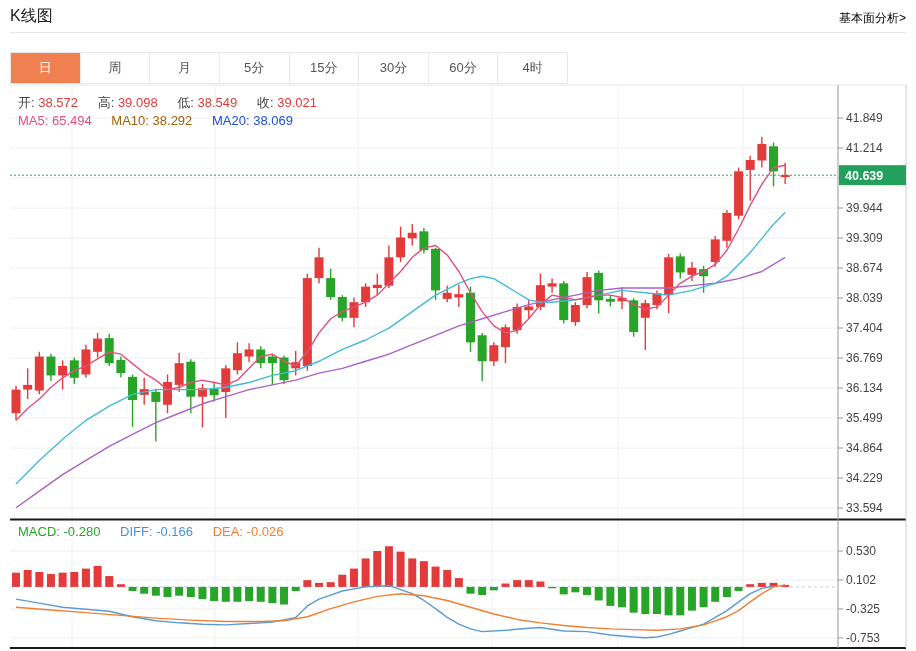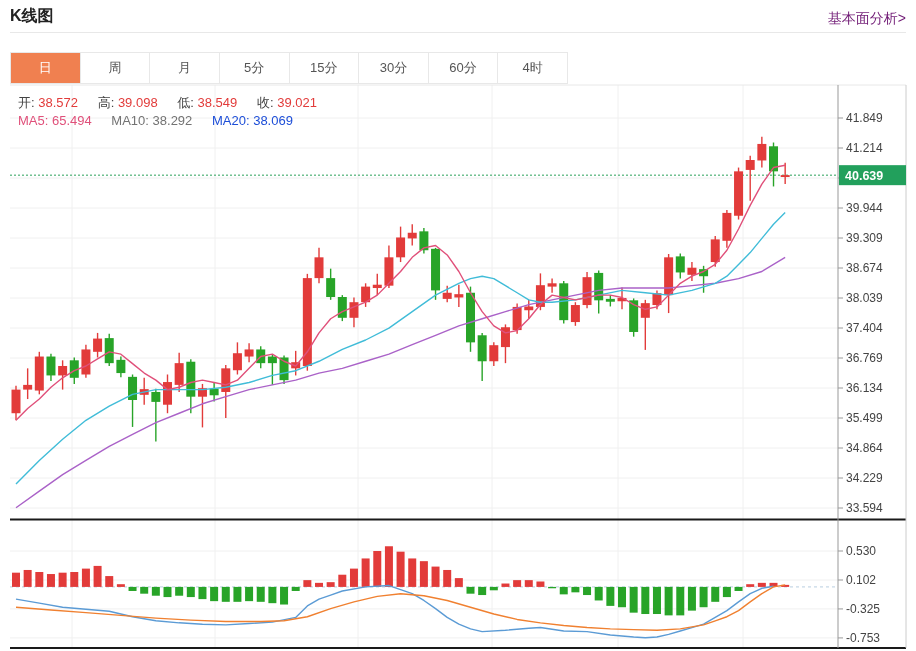--- a/index.html
+++ b/index.html
@@ -1,30 +1,30 @@
 <!DOCTYPE html>
 <html><head>
 <meta charset="utf-8">
 <style>
   html,body{margin:0;padding:0;background:#fff;}
   body{font-family:"Liberation Sans","DejaVu Sans",sans-serif;}
   #app{position:relative;width:916px;height:651px;background:#fff;overflow:hidden;}
-  .page-title{position:absolute;left:10px;top:6px;font-size:16px;font-weight:bold;color:#222;}
-  .fund-link{position:absolute;right:10px;top:10px;font-size:14px;color:#701a75;cursor:pointer;text-decoration:none;}
+  .page-title{position:absolute;left:10px;top:6px;font-size:16px;font-weight:normal;color:#222;}
+  .fund-link{position:absolute;right:10px;top:10px;font-size:12px;color:#000000;cursor:pointer;text-decoration:none;}
   .header-rule{position:absolute;left:10px;top:32px;width:896px;height:0;border-top:1px solid #e8e8e8;}
   .tabbar{position:absolute;left:10px;top:52px;width:558px;height:32px;display:flex;border:1px solid #e8e8e8;box-sizing:border-box;background:#fff;}
   .tab{flex:1;display:flex;align-items:center;justify-content:center;font-size:13px;color:#555;border-right:1px solid #e8e8e8;cursor:pointer;box-sizing:border-box;background:#fff;}
   .tab:last-child{border-right:none;}
   .tab.active{background:#f08050;color:#fff;}
   .info-row{position:absolute;left:18px;font-size:13px;white-space:nowrap;}
   .info-row .lbl{color:#444;}
   .info-row .grp{margin-right:16px;}
   .v-red{color:#e23b3a;}
   .v-ma5{color:#e0507a;}
-  .v-ma10{color:#737373;margin-top:20px;}
+  .v-ma10{color:#a16207;margin-top:20px;}
   .v-ma20{color:#1d4ed8;}
   .v-macd{color:#28a428;}
   .v-diff{color:#4a90d9;}
   .v-dea{color:#f08030;}
   svg{position:absolute;left:0;top:0;}
 </style>
 </head>
 <body>
 
 <div id="app">
@@ -333,13 +333,18 @@
     <span class="grp"><span class="lbl">低:</span> <span class="v-red">38.549</span></span>
     <span class="grp"><span class="lbl">收:</span> <span class="v-red">39.021</span></span>
   </div>
 
   <div class="info-row" style="top:113px;">
     <span class="grp v-ma5"><span>MA5:</span> <span>65.494</span></span>
     <span class="grp v-ma10"><span>MA10:</span> <span>38.292</span></span>
     <span class="grp v-ma20"><span>MA20:</span> <span>38.069</span></span>
   </div>
 
+  <div class="info-row" style="top:524px;">
+    <span class="grp v-macd"><span>MACD:</span> <span>-0.280</span></span>
+    <span class="grp v-diff"><span>DIFF:</span> <span>-0.166</span></span>
+    <span class="grp v-dea"><span>DEA:</span> <span>-0.026</span></span>
+  </div>
 </div>
 
 </body></html>

